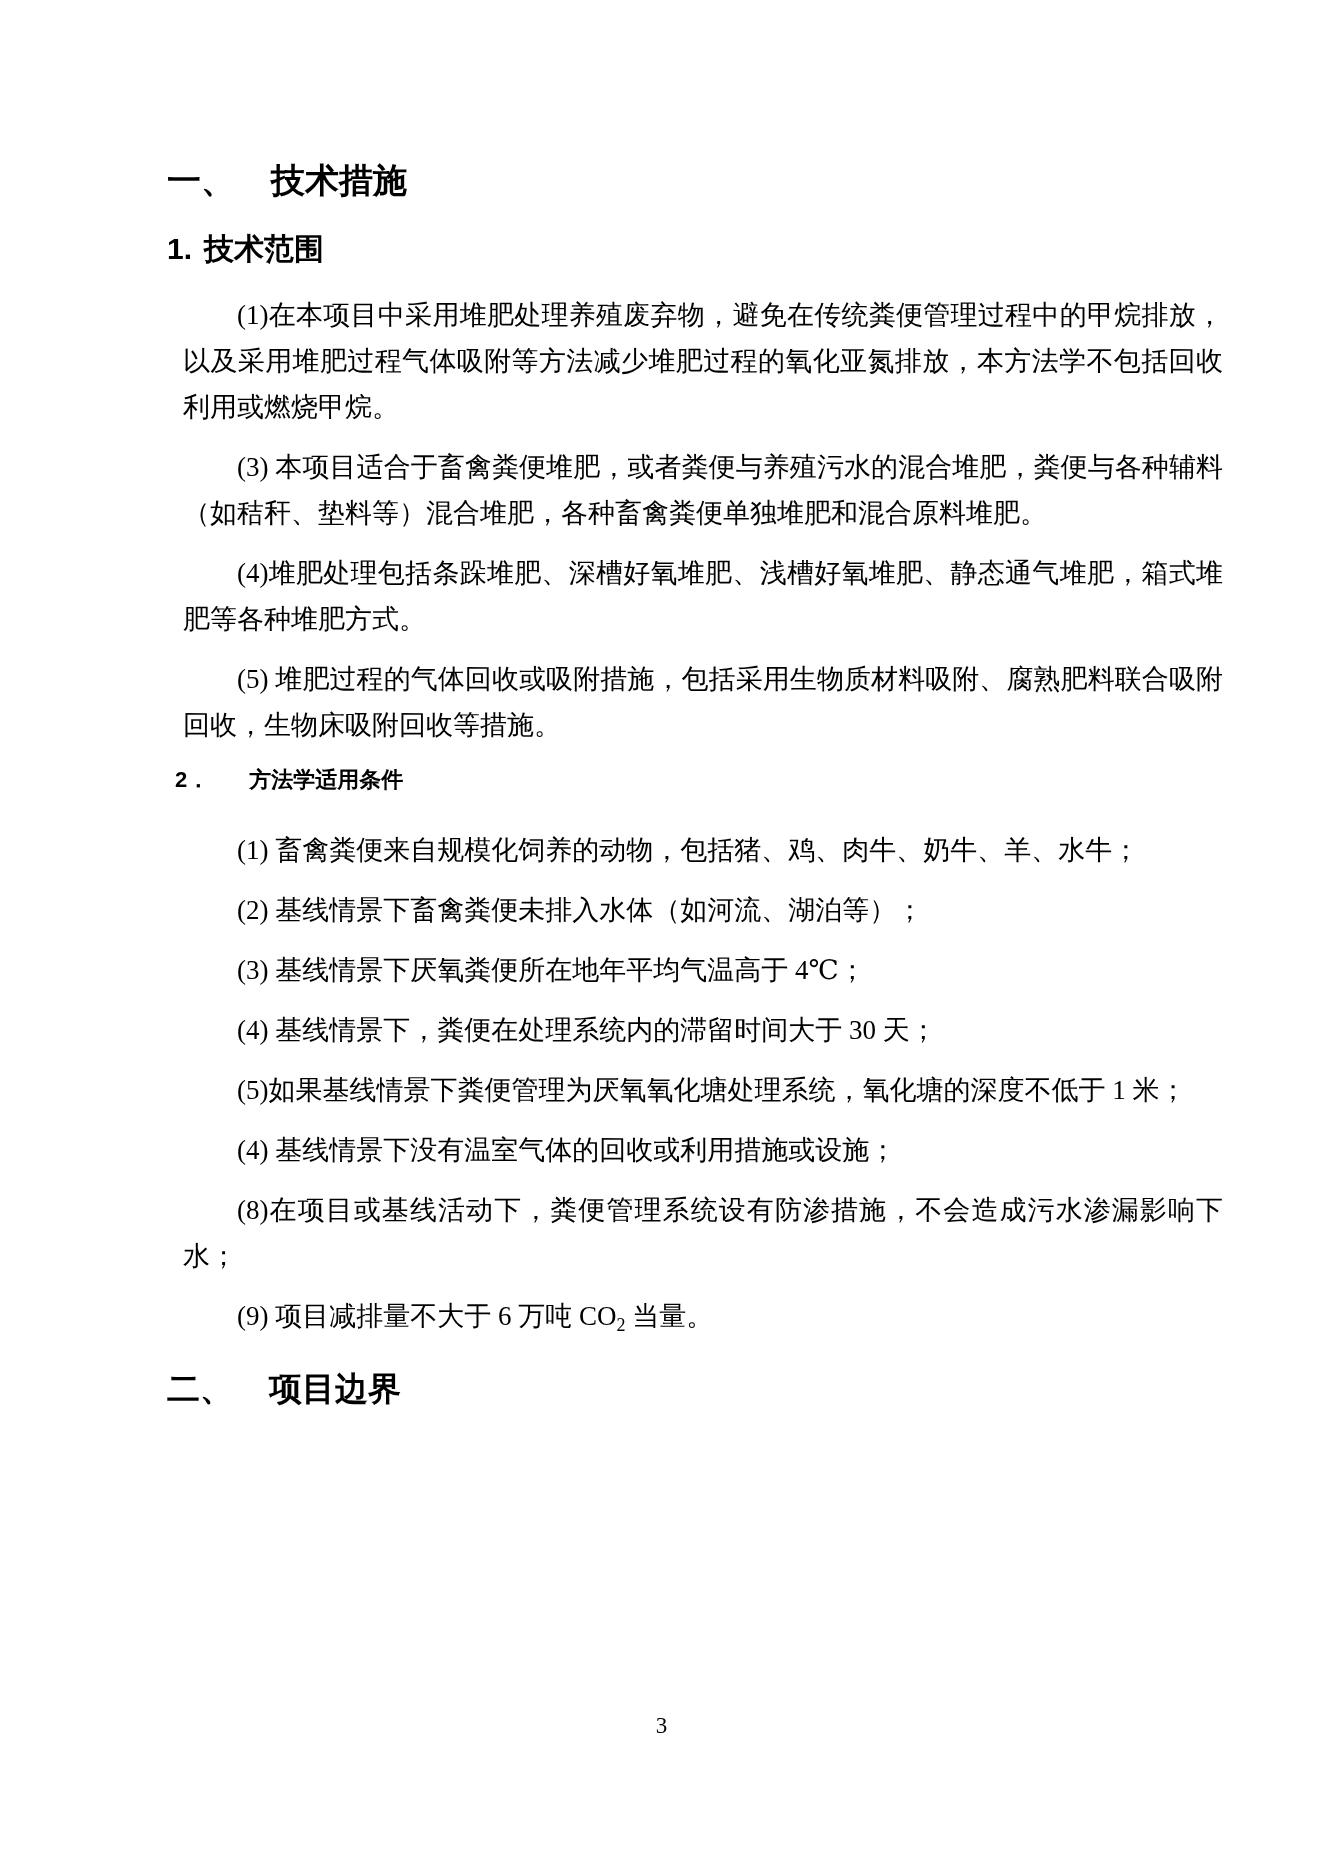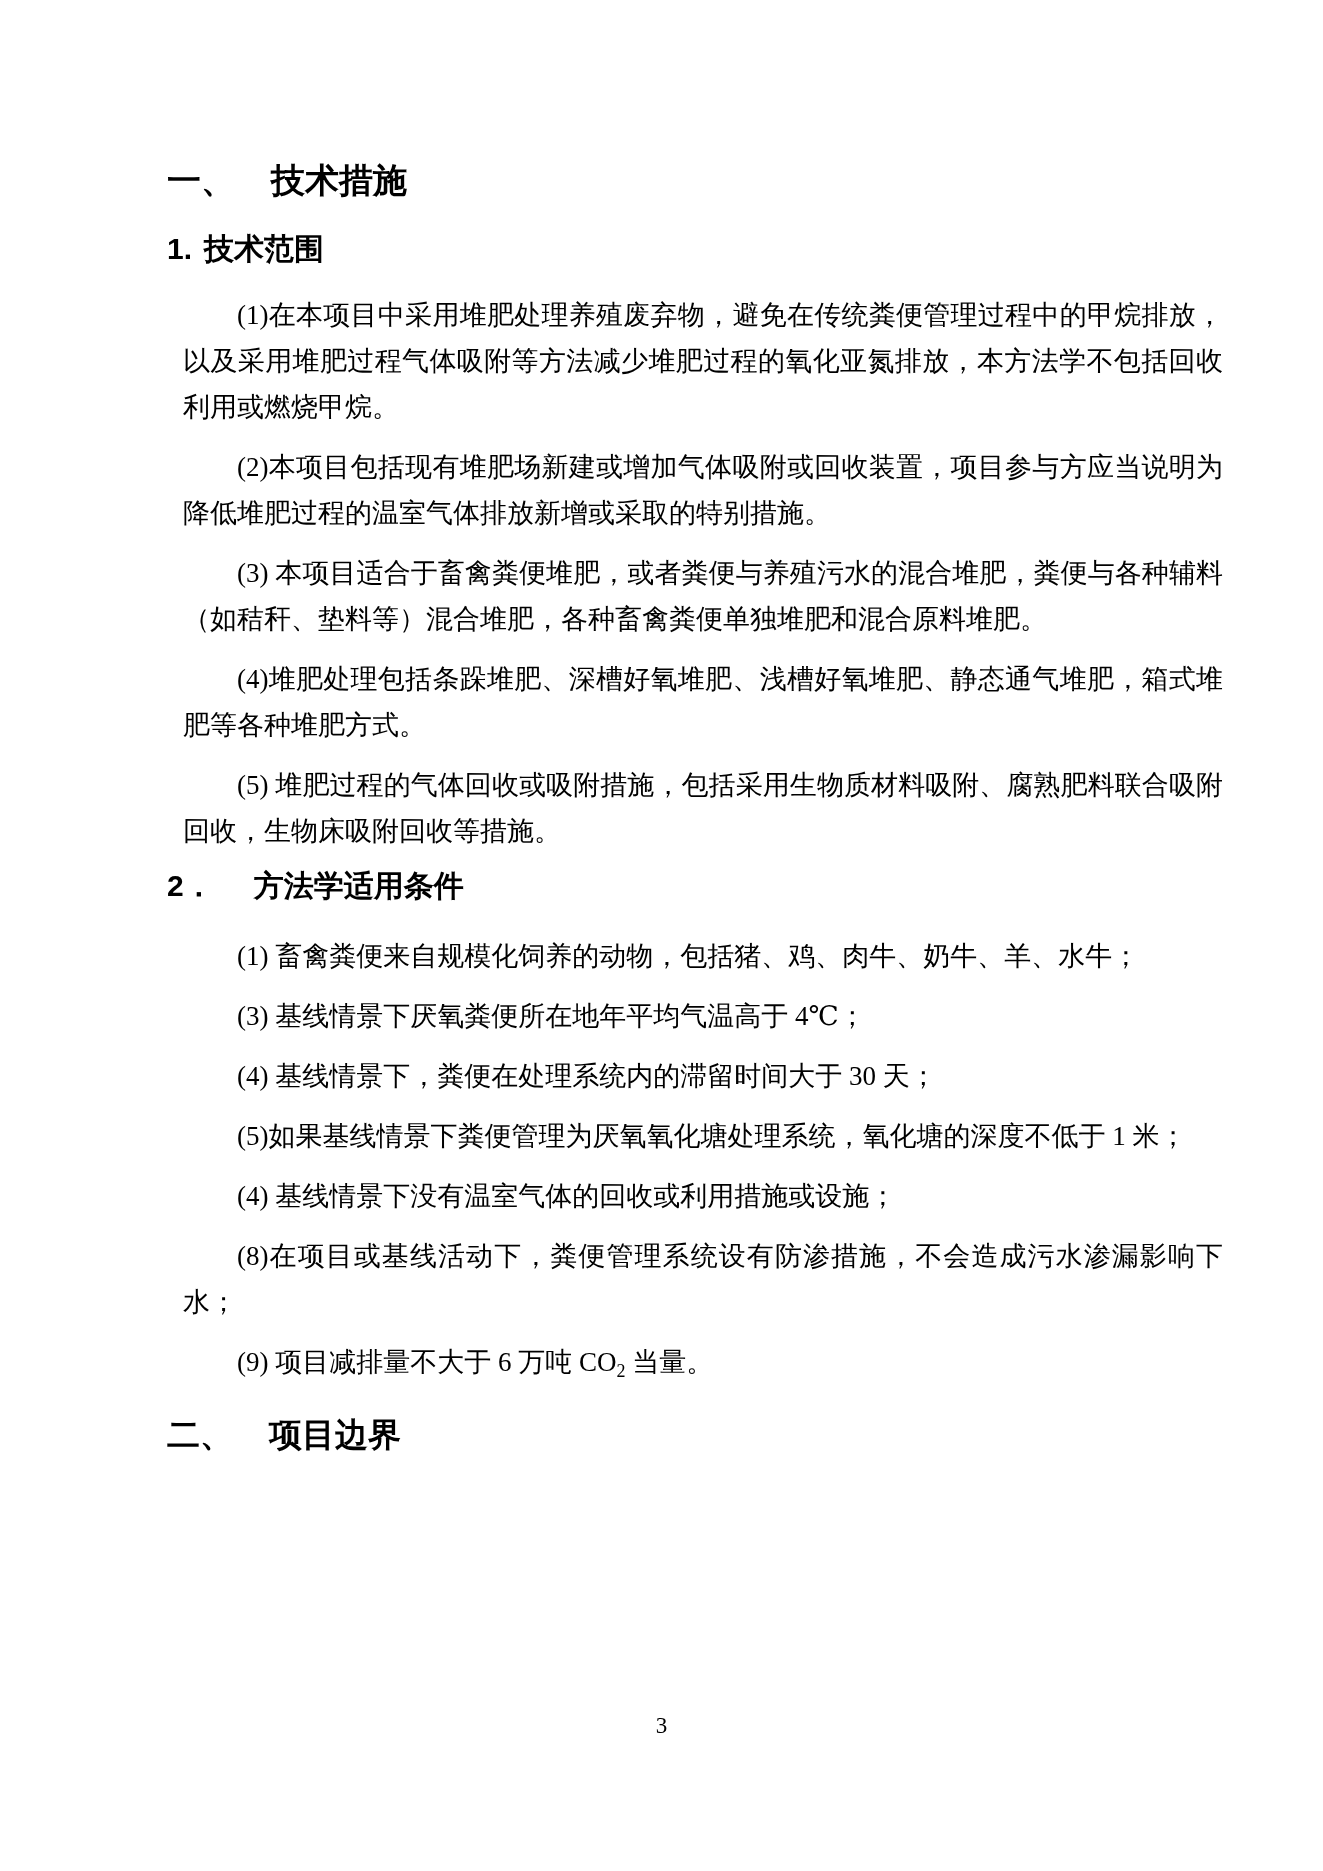--- a/index.html
+++ b/index.html
@@ -27,23 +27,23 @@
     font-size: 34px;
     line-height: 41px;
     margin: 0 0 30px 0;
   }
   h2.sub-heading-1 {
     font-size: 30px;
     line-height: 36px;
     margin: 0 0 25px 0;
   }
   h2.sub-heading-2 {
-    font-size: 30px;
+    font-size: 22px;
     line-height: 36px;
-    margin: 0 0 29px 0;
+    margin: 0 0 29px 8px;
   }
   h1.final-heading {
     font-size: 33px;
     line-height: 41px;
     margin: 20px 0 0 0;
   }
   .gap-sm { margin-right: 12px; }
   .gap-lg { margin-right: 36px; }
   .gap-xl { margin-right: 40px; }
   p.body-para {
@@ -72,28 +72,28 @@
 </head>
 <body>
 
 <div class="page">
 
   <h1 class="top-heading"><span class="gap-lg">一、</span><span>技术措施</span></h1>
 
   <h2 class="sub-heading-1"><span class="gap-sm">1.</span><span>技术范围</span></h2>
 
   <p class="body-para">(1)在本项目中采用堆肥处理养殖废弃物，避免在传统粪便管理过程中的甲烷排放，以及采用堆肥过程气体吸附等方法减少堆肥过程的氧化亚氮排放，本方法学不包括回收利用或燃烧甲烷。</p>
-  <p class="body-para">(2)本项目包括现有堆肥场新建或增加气体吸附或回收装置，项目参与方应当说明为降低堆肥过程的温室气体排放新增或采取的特别措施。</p>
   <p class="body-para">(3) 本项目适合于畜禽粪便堆肥，或者粪便与养殖污水的混合堆肥，粪便与各种辅料（如秸秆、垫料等）混合堆肥，各种畜禽粪便单独堆肥和混合原料堆肥。</p>
   <p class="body-para">(4)堆肥处理包括条跺堆肥、深槽好氧堆肥、浅槽好氧堆肥、静态通气堆肥，箱式堆肥等各种堆肥方式。</p>
   <p class="body-para">(5) 堆肥过程的气体回收或吸附措施，包括采用生物质材料吸附、腐熟肥料联合吸附回收，生物床吸附回收等措施。</p>
 
   <h2 class="sub-heading-2"><span class="gap-xl">2．</span><span>方法学适用条件</span></h2>
 
   <p class="body-para">(1) 畜禽粪便来自规模化饲养的动物，包括猪、鸡、肉牛、奶牛、羊、水牛；</p>
+  <p class="body-para">(2) 基线情景下畜禽粪便未排入水体（如河流、湖泊等）；</p>
   <p class="body-para">(3) 基线情景下厌氧粪便所在地年平均气温高于 4℃；</p>
   <p class="body-para">(4) 基线情景下，粪便在处理系统内的滞留时间大于 30 天；</p>
   <p class="body-para">(5)如果基线情景下粪便管理为厌氧氧化塘处理系统，氧化塘的深度不低于 1 米；</p>
   <p class="body-para">(4) 基线情景下没有温室气体的回收或利用措施或设施；</p>
   <p class="body-para">(8)在项目或基线活动下，粪便管理系统设有防渗措施，不会造成污水渗漏影响下水；</p>
   <p class="body-para"><span>(9) 项目减排量不大于 6 万吨 CO</span><span class="subscript">2</span><span> 当量。</span></p>
 
   <h1 class="final-heading"><span class="gap-lg">二、</span><span>项目边界</span></h1>
 
   <div class="page-number">3</div>

